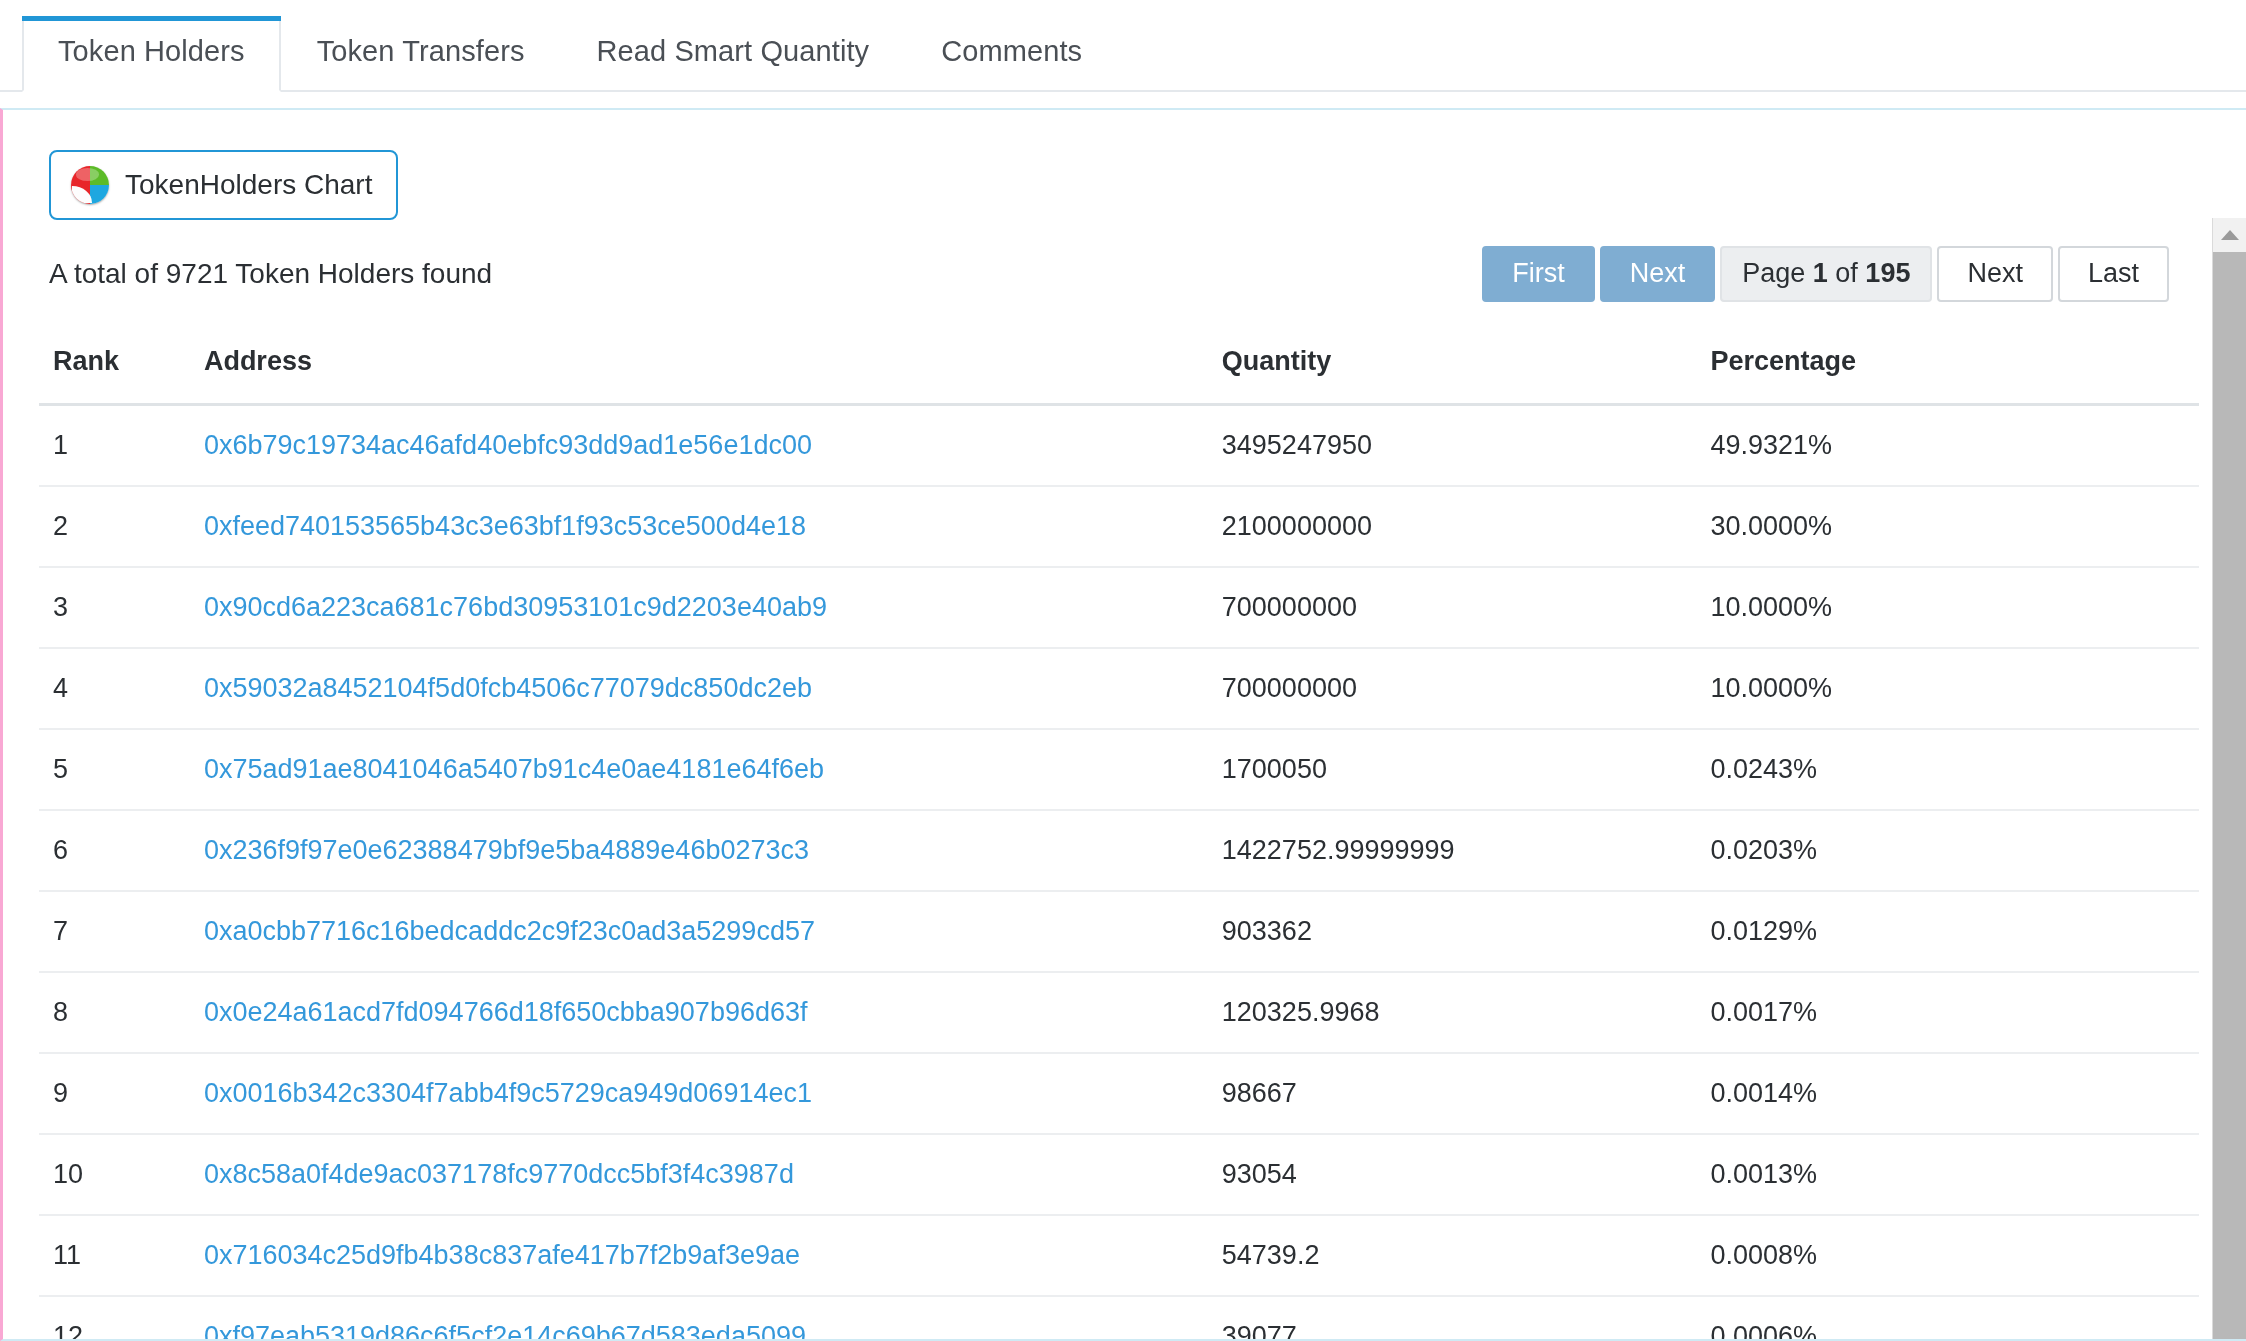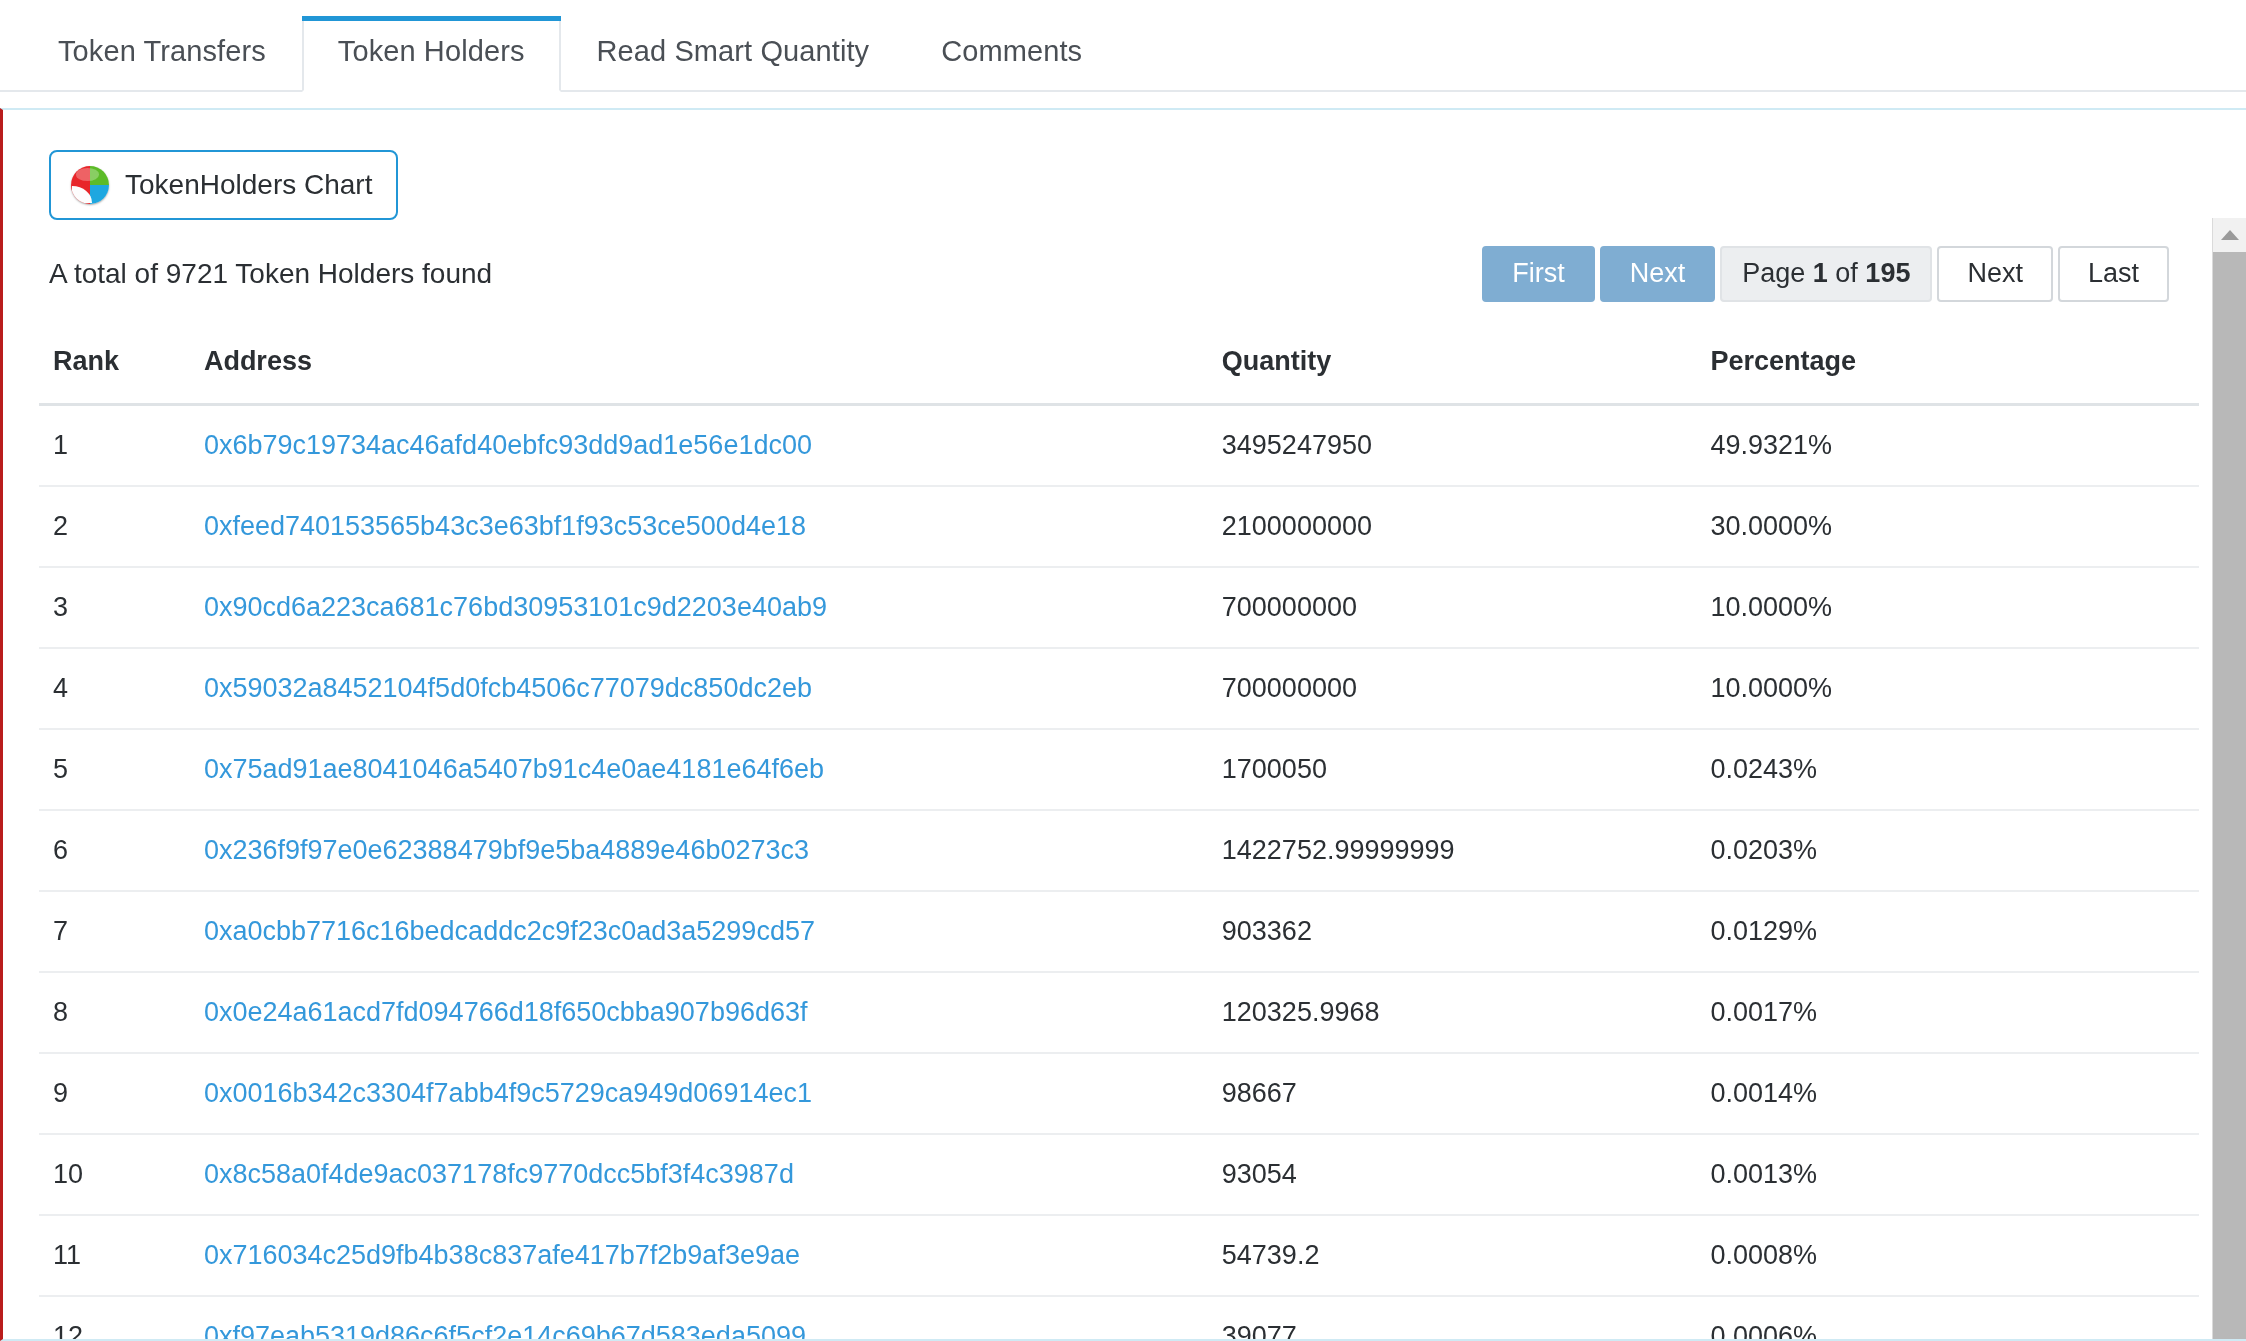--- a/index.html
+++ b/index.html
@@ -63,21 +63,21 @@
     top: 0;
     height: 5px;
     background: #2196d6;
   }
 
   
   .panel {
     position: relative;
     margin: 16px 0 0 0;
     border: 2px solid #cfeaf4;
-    border-left: 3px solid #b91c1c;
+    border-left: 3px solid #f9a8d4;
     border-right: none;
     background: #ffffff;
     height: 1233px;
     box-sizing: border-box;
     overflow: hidden;
   }
 
   .panel-inner {
     padding: 26px 0 0 0;
     box-sizing: border-box;
@@ -257,25 +257,25 @@
     background: #b8b8b8;
     cursor: pointer;
   }
 </style>
 </head>
 <body>
 
 <div class="page">
 
   <div class="tabs">
+    <div class="tab active">
+      <span>Token Holders</span>
+    </div>
     <div class="tab">
       <span>Token Transfers</span>
-    </div>
-    <div class="tab active">
-      <span>Token Holders</span>
     </div>
     <div class="tab">
       <span>Read Smart Quantity</span>
     </div>
     <div class="tab">
       <span>Comments</span>
     </div>
   </div>
 
   <div class="panel">

